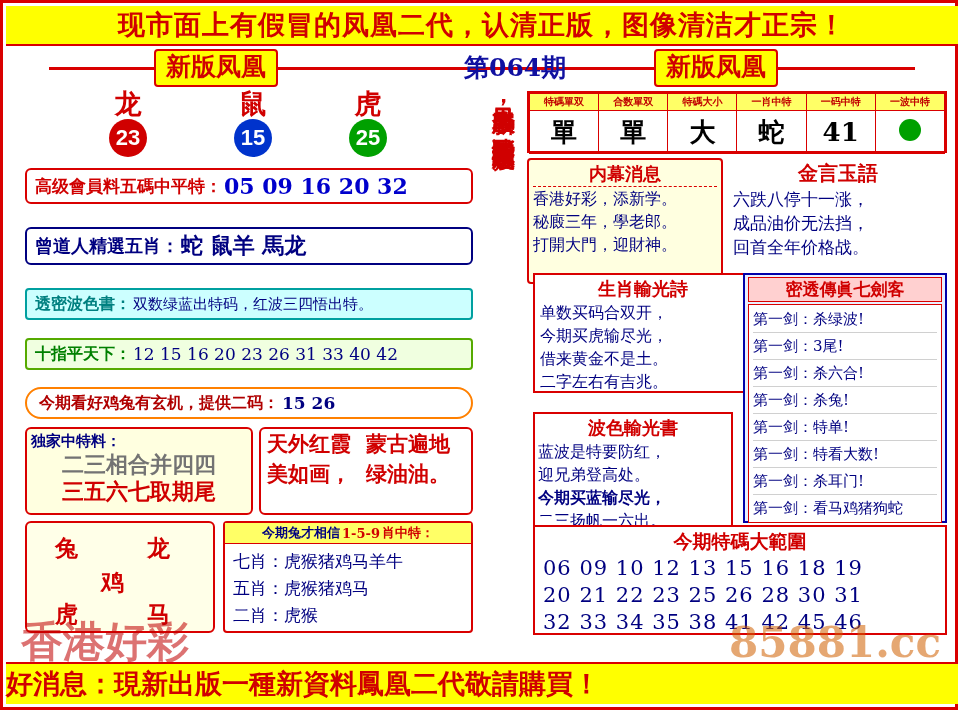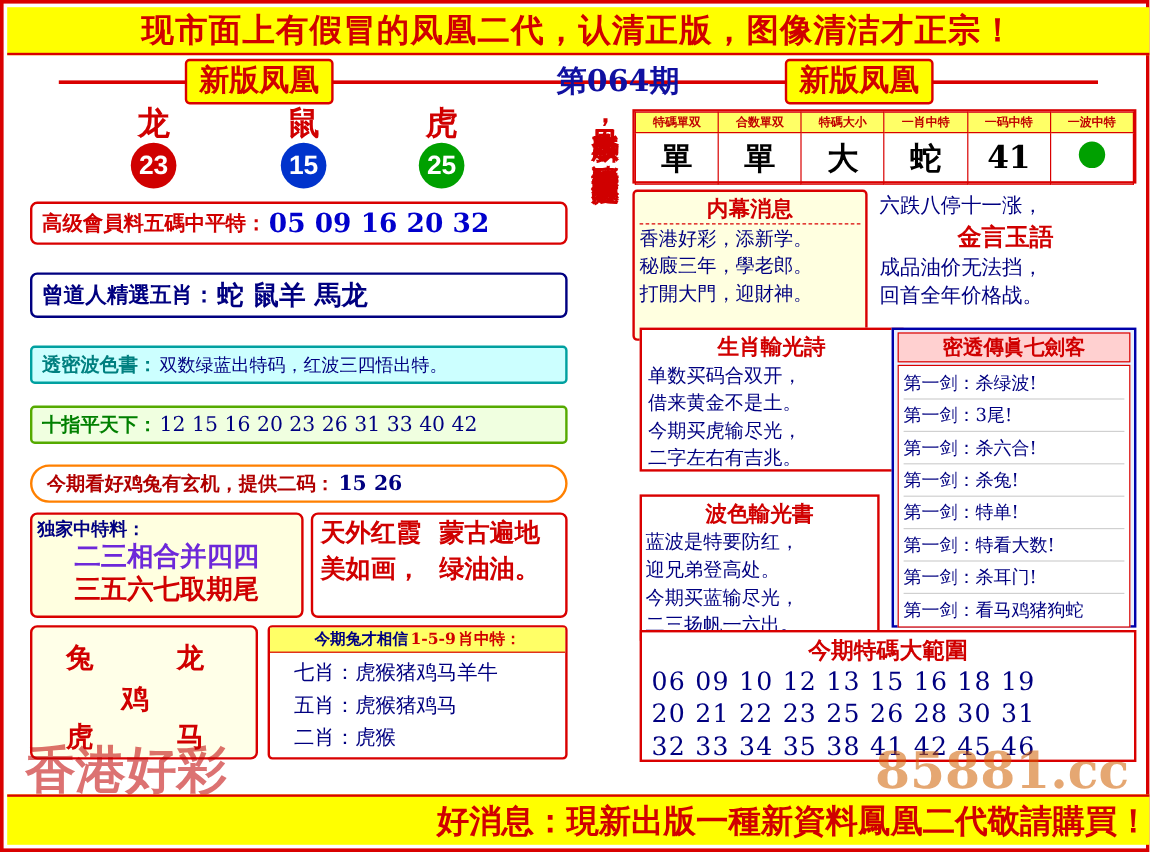--- a/index.html
+++ b/index.html
@@ -81,21 +81,21 @@
     font-weight:bold;padding:1px 0;font-family:"DejaVu Sans",sans-serif;
   }
   table.kv td{
     border:1px solid #d90000;text-align:center;font-size:26px;font-weight:bold;
     color:#000;height:40px;font-family:"DejaVu Serif","Liberation Serif",serif;
   }
   .greendot{width:22px;height:22px;border-radius:50%;background:#00a000;display:inline-block;}
   .bottom-banner{
     position:absolute;left:3px;bottom:3px;width:952px;height:42px;
     background:#ffff00;border-top:2px solid #d90000;box-sizing:border-box;
-    display:flex;align-items:center;justify-content:flex-end;
+    display:flex;align-items:center;justify-content:flex-start;
   }
   .bottom-banner span{
     color:#d00000;font-size:27px;font-weight:bold;
     font-family:"DejaVu Serif","Liberation Serif",serif;
   }
   .watermark{
     position:absolute;left:18px;bottom:42px;width:920px;height:46px;
     font-size:42px;font-weight:bold;color:#c00000;opacity:.55;
     font-family:"DejaVu Serif","Liberation Serif",serif;
     display:flex;justify-content:space-between;align-items:center;
@@ -154,21 +154,21 @@
     <span style="color:#000080;font-size:17px;margin-left:2px;font-family:'DejaVu Serif',serif;">12 15 16 20 23 26 31 33 40 42</span>
   </div>
 
   <div class="lbox" style="left:22px;top:384px;width:448px;height:32px;border:2px solid #ff8000;border-radius:16px;background:#fff;display:flex;align-items:center;padding:0 12px;">
     <span class="r-label" style="color:#b00000;font-size:16px;">今期看好鸡兔有玄机，提供二码：</span>
     <span style="color:#000080;font-size:17px;font-weight:bold;margin-left:3px;font-family:'DejaVu Serif',serif;">15 26</span>
   </div>
 
   <div class="lbox" style="left:22px;top:424px;width:228px;height:88px;border:2px solid #d90000;border-radius:6px;background:#ffffe0;padding:3px 4px;">
     <div style="color:#000080;font-size:15px;font-weight:bold;font-family:'DejaVu Serif',serif;">独家中特料：</div>
-    <div style="color:#6d28d9;font-size:22px;font-weight:bold;text-align:center;line-height:27px;font-family:'DejaVu Serif',serif;">二三相合并四四</div>
+    <div style="color:#737373;font-size:22px;font-weight:bold;text-align:center;line-height:27px;font-family:'DejaVu Serif',serif;">二三相合并四四</div>
     <div style="color:#d00000;font-size:22px;font-weight:bold;text-align:center;line-height:27px;font-family:'DejaVu Serif',serif;">三五六七取期尾</div>
   </div>
 
   <div class="lbox" style="left:256px;top:424px;width:214px;height:88px;border:2px solid #d90000;border-radius:6px;background:#fff;display:flex;justify-content:center;padding:0 6px;">
     <div style="color:#d00000;font-size:21px;font-weight:bold;line-height:30px;font-family:'DejaVu Serif',serif;">天外红霞美如画，</div>
     <div style="color:#d00000;font-size:21px;font-weight:bold;line-height:30px;font-family:'DejaVu Serif',serif;">蒙古遍地绿油油。</div>
   </div>
 
   <div class="lbox" style="left:22px;top:518px;width:190px;height:112px;border:2px solid #d90000;border-radius:6px;background:#ffffe8;position:absolute;">
     <span style="position:absolute;left:28px;top:10px;color:#d00000;font-size:23px;font-weight:bold;font-family:'DejaVu Serif',serif;">兔</span>
@@ -177,21 +177,21 @@
     <span style="position:absolute;left:28px;top:76px;color:#d00000;font-size:23px;font-weight:bold;font-family:'DejaVu Serif',serif;">虎</span>
     <span style="position:absolute;left:120px;top:76px;color:#d00000;font-size:23px;font-weight:bold;font-family:'DejaVu Serif',serif;">马</span>
   </div>
 
   <div class="lbox" style="left:220px;top:518px;width:250px;height:112px;border:2px solid #d90000;border-radius:4px;background:#fff;">
     <div style="background:#ffff66;height:20px;display:flex;align-items:center;justify-content:center;border-bottom:1px solid #d90000;">
       <span style="color:#000080;font-size:13px;font-weight:bold;font-family:'DejaVu Serif',serif;">今期兔才相信</span>
       <span style="color:#d00000;font-size:13px;font-weight:bold;margin:0 2px;font-family:'DejaVu Serif',serif;">1-5-9</span>
       <span style="color:#d00000;font-size:13px;font-weight:bold;font-family:'DejaVu Serif',serif;">肖中特：</span>
     </div>
-    <div style="padding:4px 20px;">
+    <div style="padding:4px 8px;">
       <div style="color:#000080;font-size:17px;line-height:27px;font-family:'DejaVu Serif',serif;">七肖：虎猴猪鸡马羊牛</div>
       <div style="color:#000080;font-size:17px;line-height:27px;font-family:'DejaVu Serif',serif;">五肖：虎猴猪鸡马</div>
       <div style="color:#000080;font-size:17px;line-height:27px;font-family:'DejaVu Serif',serif;">二肖：虎猴</div>
     </div>
   </div>
 
   <div class="vtext">凤凰全新改版，请彩民长期跟踪定有收獲</div>
 
   <div class="rbox" style="left:524px;top:88px;width:420px;height:62px;border:2px solid #d90000;background:#fff;">
     <table class="kv">
@@ -217,39 +217,39 @@
   </div>
 
   <div class="rbox" style="left:524px;top:155px;width:196px;height:126px;border:2px solid #d90000;border-radius:4px;background:#ffffe0;padding:2px 4px;">
     <div style="text-align:center;color:#d00000;font-size:18px;font-weight:bold;font-family:'DejaVu Serif',serif;border-bottom:1px dashed #d90000;">内幕消息</div>
     <div style="color:#000080;font-size:16px;line-height:23px;font-family:'DejaVu Serif',serif;">香港好彩，添新学。</div>
     <div style="color:#000080;font-size:16px;line-height:23px;font-family:'DejaVu Serif',serif;">秘廄三年，學老郎。</div>
     <div style="color:#000080;font-size:16px;line-height:23px;font-family:'DejaVu Serif',serif;">打開大門，迎財神。</div>
   </div>
 
   <div class="rbox" style="left:726px;top:155px;width:218px;height:105px;background:#fff;padding:2px 4px;">
+    <div style="text-align:center;color:#d00000;font-size:20px;font-weight:bold;font-family:'DejaVu Serif',serif;">金言玉語</div>
     <div style="color:#000080;font-size:17px;line-height:24px;font-family:'DejaVu Serif',serif;">六跌八停十一涨，</div>
-    <div style="text-align:center;color:#d00000;font-size:20px;font-weight:bold;font-family:'DejaVu Serif',serif;">金言玉語</div>
     <div style="color:#000080;font-size:17px;line-height:24px;font-family:'DejaVu Serif',serif;">成品油价无法挡，</div>
     <div style="color:#000080;font-size:17px;line-height:24px;font-family:'DejaVu Serif',serif;">回首全年价格战。</div>
   </div>
 
   <div class="rbox" style="left:530px;top:270px;width:220px;height:120px;border:2px solid #d90000;background:#fff;padding:2px 5px;">
     <div style="text-align:center;color:#d00000;font-size:18px;font-weight:bold;font-family:'DejaVu Serif',serif;">生肖輸光詩</div>
     <div style="color:#000080;font-size:16px;line-height:23px;font-family:'DejaVu Serif',serif;">单数买码合双开，</div>
+    <div style="color:#000080;font-size:16px;line-height:23px;font-family:'DejaVu Serif',serif;">今期买虎输尽光，</div>
     <div style="color:#000080;font-size:16px;line-height:23px;font-family:'DejaVu Serif',serif;">借来黄金不是土。</div>
-    <div style="color:#000080;font-size:16px;line-height:23px;font-family:'DejaVu Serif',serif;">今期买虎输尽光，</div>
     <div style="color:#000080;font-size:16px;line-height:23px;font-family:'DejaVu Serif',serif;">二字左右有吉兆。</div>
   </div>
 
   <div class="rbox" style="left:530px;top:395px;width:200px;height:122px;border:2px solid #d90000;background:#fff;padding:2px 3px;margin-top:14px;">
     <div style="text-align:center;color:#d00000;font-size:18px;font-weight:bold;font-family:'DejaVu Serif',serif;">波色輸光書</div>
     <div style="color:#000080;font-size:16px;line-height:23px;font-family:'DejaVu Serif',serif;">蓝波是特要防红，</div>
     <div style="color:#000080;font-size:16px;line-height:23px;font-family:'DejaVu Serif',serif;">迎兄弟登高处。</div>
-    <div style="color:#000080;font-size:16px;line-height:23px;font-family:'DejaVu Serif',serif;">今期买蓝输尽光，</div>
+    <div style="color:#000080;font-size:16px;line-height:23px;font-family:'DejaVu Serif',serif;font-weight:bold;">今期买蓝输尽光，</div>
     <div style="color:#000080;font-size:16px;line-height:23px;font-family:'DejaVu Serif',serif;">二三扬帆一六出。</div>
   </div>
 
   <div class="rbox" style="left:740px;top:270px;width:204px;height:250px;border:2px solid #0000aa;background:#e8f0ff;padding:2px 3px;">
     <div style="background:#ffd0d0;border:1px solid #d90000;text-align:center;color:#d00000;font-size:17px;font-weight:bold;font-family:'DejaVu Serif',serif;">密透傳眞七劍客</div>
     <div style="background:#fff;border:1px solid #d90000;margin-top:2px;padding:1px 4px;">
       <div style="color:#000080;font-size:15px;line-height:26px;border-bottom:1px solid #d0d0d0;font-family:'DejaVu Serif',serif;">第一剑：杀绿波!</div>
       <div style="color:#000080;font-size:15px;line-height:26px;border-bottom:1px solid #d0d0d0;font-family:'DejaVu Serif',serif;">第一剑：3尾!</div>
       <div style="color:#000080;font-size:15px;line-height:26px;border-bottom:1px solid #d0d0d0;font-family:'DejaVu Serif',serif;">第一剑：杀六合!</div>
       <div style="color:#000080;font-size:15px;line-height:26px;border-bottom:1px solid #d0d0d0;font-family:'DejaVu Serif',serif;">第一剑：杀兔!</div>

